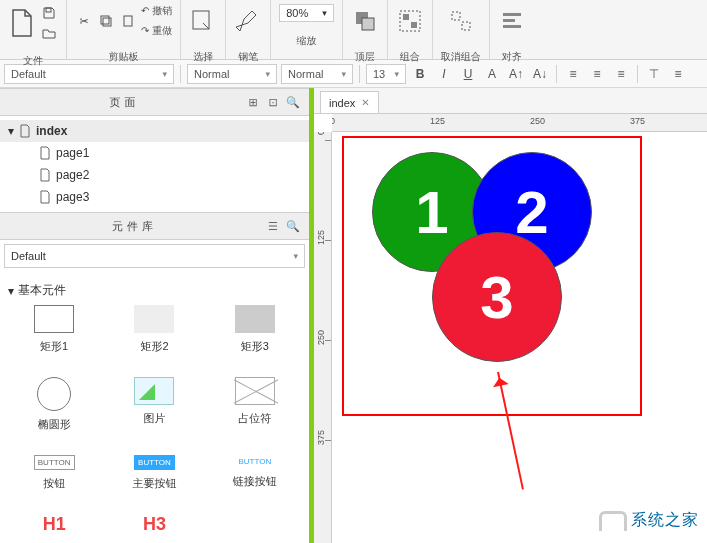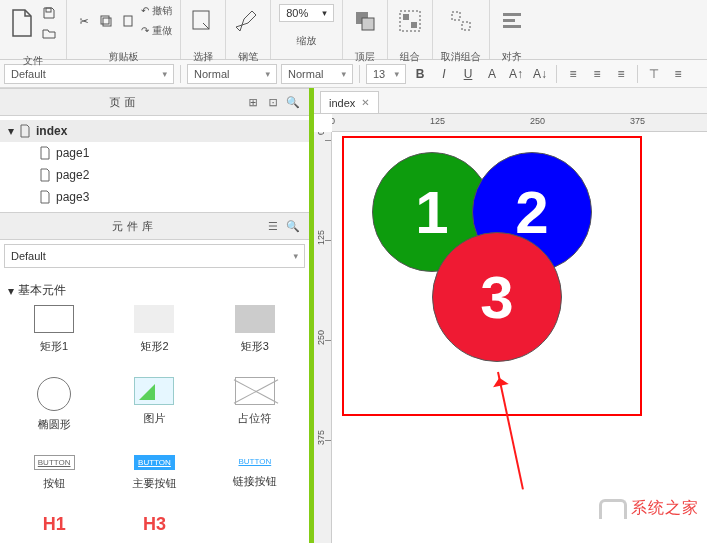--- a/index.html
+++ b/index.html
@@ -45,21 +45,21 @@
 .rect1{ border:1px solid #777; background:#fff;}
 .rect2{ background:#eee;}
 .rect3{ background:#ccc;}
 .ellipse{ width:34px; height:34px; border:1px solid #777; border-radius:50%;}
 .img-sh{ border:1px solid #9cc; background:#e6f7ff; position:relative;}
 .img-sh::after{content:""; position:absolute; left:4px; bottom:4px; border:8px solid transparent; border-bottom-color:#5bd15b; border-right-color:#5bd15b;}
 .ph-sh{ border:1px solid #aaa; position:relative;}
 .ph-sh::before,.ph-sh::after{content:"";position:absolute; background:#aaa; height:1px; width:50px; left:-5px; top:13px; transform-origin:center;}
 .ph-sh::before{ transform:rotate(28deg);}
 .ph-sh::after{ transform:rotate(-28deg);}
-.btn-sh{ border:1px solid #999; padding:2px 3px; font-size:8px; color:#666; display:flex; align-items:center; justify-content:center;text-decoration:underline;}
+.btn-sh{ border:1px solid #999; padding:2px 3px; font-size:8px; color:#666; display:flex; align-items:center; justify-content:center;}
 .btn-sh.primary{ background:#2ea7ff; color:#fff; border-color:#2ea7ff;}
 .btn-sh.link{ border:none; color:#2ea7ff;}
 .h-sh{ font-weight:bold; font-size:18px; color:#ef4444;}
 
 
 .canvas-area{ flex:1; display:flex; flex-direction:column; min-width:0;}
 .tabs{ height:26px; display:flex; align-items:flex-end; padding-left:6px; border-bottom:1px solid #ccc; background:#f5f5f5;}
 .tab{ border:1px solid #ccc; border-bottom:none; background:#fff; height:22px; display:flex; align-items:center; padding:0 8px; font-size:11px; gap:6px;}
 .tab .close{ font-size:10px; color:#888;}
 .ruler-h{ height:18px; background:#f0f0f0; border-bottom:1px solid #ccc; position:relative; font-size:9px; color:#555; margin-left:18px; overflow:hidden;}
@@ -73,21 +73,21 @@
 .ruler-v .tick::after{content:""; position:absolute; right:0; top:0; height:1px; width:6px; background:#888;}
 .stage{ flex:1; position:relative; background:#fff; overflow:hidden;}
 .selbox{ position:absolute; border:2px solid #ff0000; }
 .circ{ position:absolute; border-radius:50%; display:flex; align-items:center; justify-content:center; color:#fff; font-weight:bold; font-size:60px; border:1px solid #555; font-family: Arial, sans-serif;}
 .c-green{ background:#0d9c0d;}
 .c-blue{ background:#0b1fe0; background:blue;}
 .c-red{ background:#ef1a33;}
 .arrow{ position:absolute; width:2px; background:#ff1a1a;}
 .arrow::before{content:""; position:absolute; top:-2px; left:-7px; border:8px solid transparent; border-bottom-color:#ff1a1a;}
 
-.watermark{ position:absolute; right:8px; bottom:24px; font-size:16px; color:#ef4444; letter-spacing:1px; display:flex; align-items:center; gap:4px;}
+.watermark{ position:absolute; right:8px; bottom:12px; font-size:16px; color:#0369a1; letter-spacing:1px; display:flex; align-items:center; gap:4px;}
 .wm-logo{ width:28px; height:20px; border:3px solid #ccc; border-bottom:none; border-radius:6px 6px 0 0; position:relative;}
 </style>
 </head>
 <body>
 
 <div class="toolbar">
   <div class="tgroup">
     <div class="tgroup-icons">
       <span class="bigic">
           <svg width="24" height="30" viewBox="0 0 24 30">

